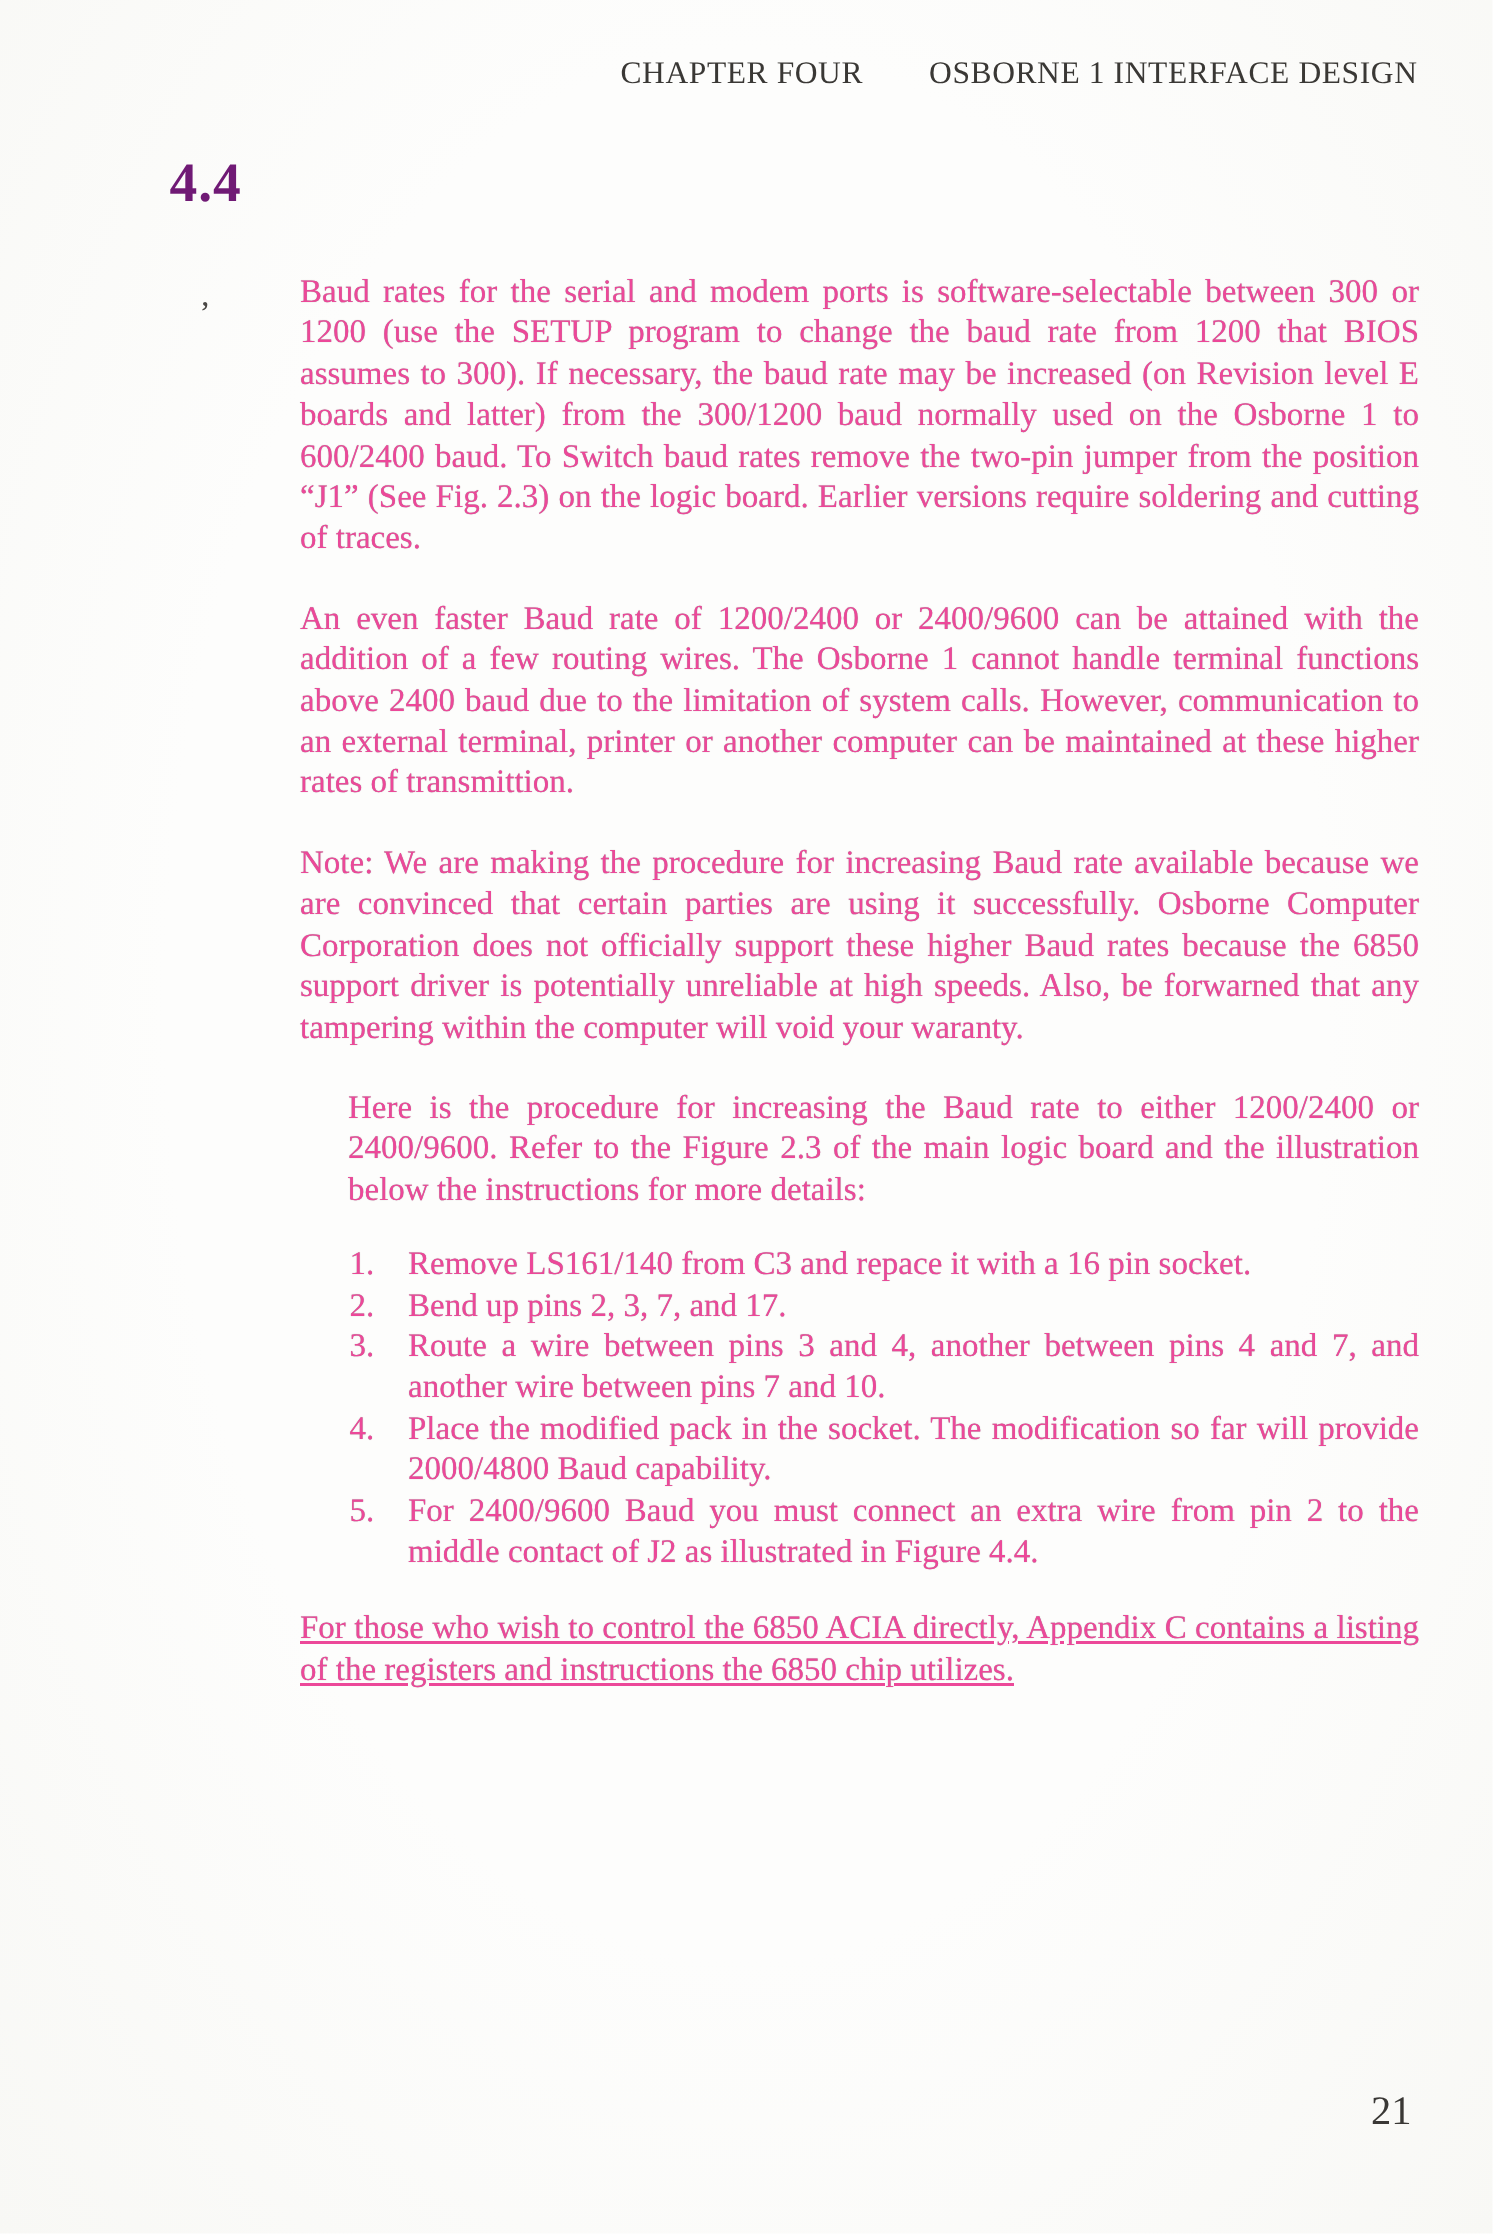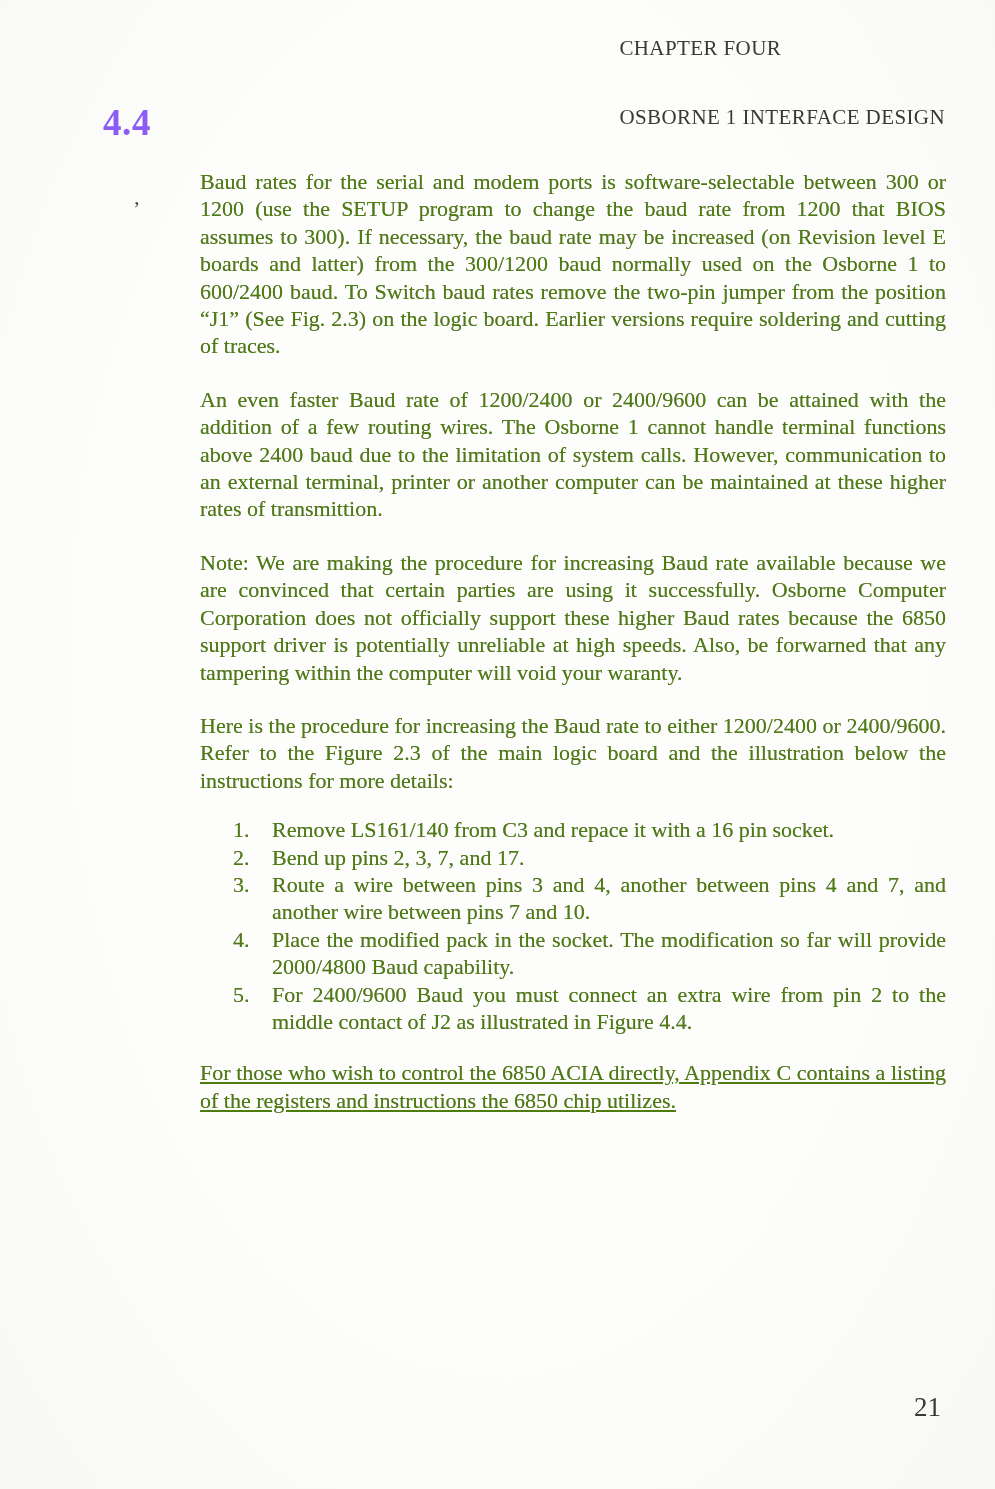--- a/index.html
+++ b/index.html
@@ -22,50 +22,50 @@
   .running-header {
     position: absolute;
     top: 36px;
     right: 50px;
     display: flex;
     gap: 44px;
     font-size: 21px;
     letter-spacing: 0.4px;
     color: #3a3835;
     white-space: nowrap;
-    flex-direction: column;
   }
   .section-heading {
     position: absolute;
     top: 101px;
-    left: 103px;
+    left: 113px;
     display: flex;
     gap: 43px;
     font-size: 37px;
     font-weight: bold;
     letter-spacing: 0.6px;
-    color: #8b5cf6;
+    color: #701a75;
     align-items: center;
   }
   .body-column {
     position: absolute;
     left: 200px;
-    top: 168px;
+    top: 180px;
     width: 746px;
     font-size: 22px;
     line-height: 27.4px;
-    color: #4d7c0f;
+    color: #ec4899;
     text-shadow: 0 0 0.5px rgba(58,56,53,0.55);
   }
   .body-column p {
     margin: 0 0 26px 0;
     text-align: justify;
   }
   .body-column p.intro {
     margin-bottom: 22px;
+    margin-left: 32px;
   }
   .procedure-list {
     margin: 0 0 24px 33px;
   }
   .procedure-item {
     display: flex;
   }
   .item-num {
     width: 39px;
     flex: 0 0 39px;

